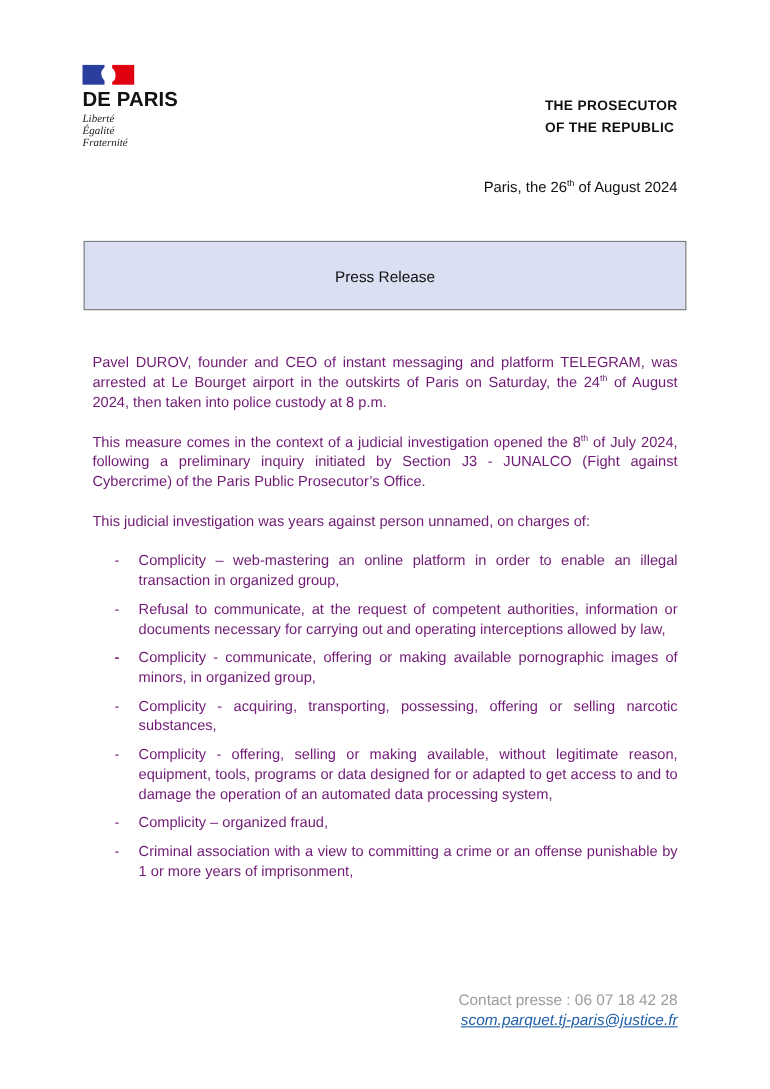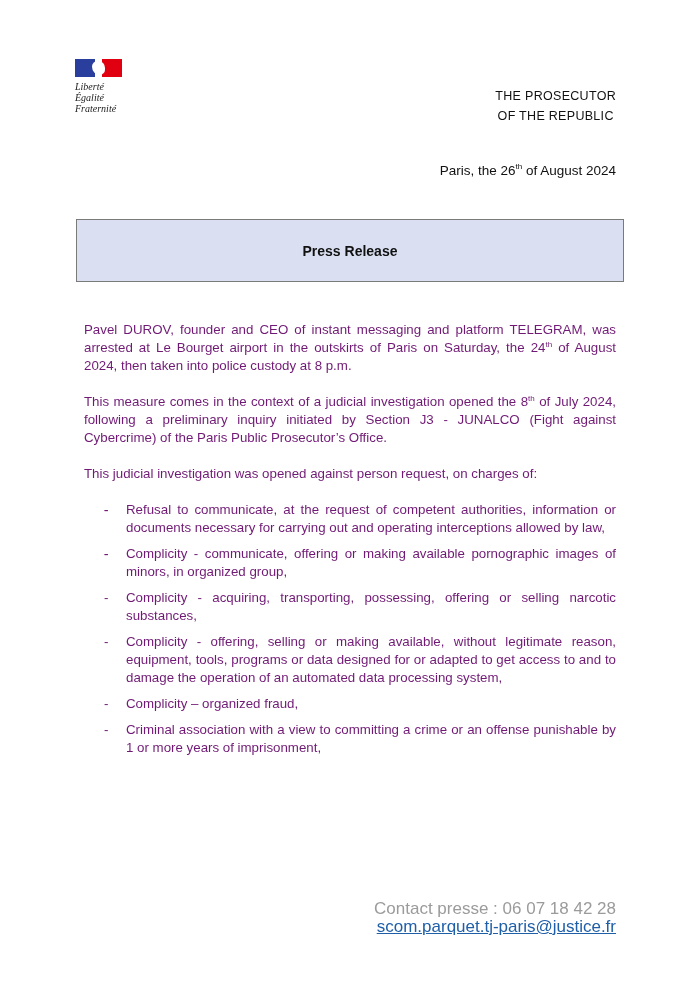--- a/index.html
+++ b/index.html
@@ -5,45 +5,46 @@
     html, body { margin: 0; padding: 0; background: #ffffff; }
     body { width: 700px; height: 990px; position: relative; overflow: hidden;
       font-family: "Liberation Sans", "DejaVu Sans", sans-serif; color: #1a1a1a; }
     .logo { position: absolute; left: 75px; top: 59px; }
     .flag { position: relative; width: 47px; height: 18px; }
     .flag .blue { position: absolute; left: 0; top: 0; width: 20px; height: 18px; background: #2a3e9e; }
     .flag .red { position: absolute; left: 27px; top: 0; width: 20px; height: 18px; background: #e1000f; }
     .flag .white { position: absolute; left: 17px; top: 2px; width: 13px; height: 14px; background:#fff; border-radius: 40% 50% 40% 60%; }
     .logo-title { font-weight: bold; font-size: 18.5px; line-height: 19px; margin-top: 3px; letter-spacing: 0.1px; color:#111; }
     .motto { font-family: "Liberation Serif", "DejaVu Serif", serif; font-style: italic; font-size: 10px; line-height: 11px; margin-top: 4px; color:#222; }
-    .prosecutor { position: absolute; right: 84px; top: 86px; text-align: center; font-weight: normal; font-size: 12.5px; line-height: 20px; letter-spacing: 0.3px; color:#111; }
+    .prosecutor { position: absolute; right: 84px; top: 86px; text-align: left; font-weight: bold; font-size: 12.5px; line-height: 20px; letter-spacing: 0.3px; color:#111; }
     .date { position: absolute; right: 84px; top: 162px; font-size: 13.5px; color:#111; }
     .date sup { font-size: 8px; }
     .press-box { position: absolute; left: 76px; top: 219px; width: 546px; height: 61px; background: #dae0f2; border: 1px solid #7a7a7a; display:flex; align-items:center; justify-content:center; }
-    .press-box span { font-weight: bold; font-size: 14px; color:#111; }
+    .press-box span { font-weight: normal; font-size: 14px; color:#111; }
     .body { position: absolute; left: 84px; top: 321px; width: 532px; font-size: 13.3px; line-height: 18px; color:#701a75; }
     .body p { margin: 0 0 18px 0; text-align: justify; }
     .body sup { font-size: 8px; line-height: 0; }
     ul.charges { list-style: none; margin: 0; padding: 0; }
     ul.charges li { position: relative; padding-left: 42px; text-align: justify; margin-bottom: 8px; }
     ul.charges li .dash { position: absolute; left: 20px; top: 0; }
-    .contact { position: absolute; right: 84px; top: 900px; text-align: right; font-size: 17px; line-height: 18px; }
+    .contact { position: absolute; right: 84px; top: 900px; text-align: right; font-size: 14px; line-height: 18px; }
     .contact .phone { color: #9b9b9b; }
-    .contact a { color: #1f5fa8; text-decoration: underline; }
+    .contact a { color: #1f5fa8; text-decoration: underline; font-style: italic; }
   </style>
 </head>
 <body>
 
 <div class="logo">
   <div class="flag">
     <div class="blue"></div>
       <div class="red"></div>
       <div class="white"></div>
   </div>
   <div class="logo-title">
+    <div>DE PARIS</div>
   </div>
   <div class="motto">
     <div>Liberté</div>
     <div>Égalité</div>
     <div>Fraternité</div>
   </div>
 </div>
 
 <div class="prosecutor">
   <div>THE PROSECUTOR</div>
@@ -52,23 +53,23 @@
 
 <div class="date"><span>Paris, the 26</span><sup>th</sup><span> of August 2024</span></div>
 
 <div class="press-box">
   <span>Press Release</span>
 </div>
 
 <div class="body">
   <p><span>Pavel DUROV, founder and CEO of instant messaging and platform TELEGRAM, was arrested at Le Bourget airport in the outskirts of Paris on Saturday, the 24</span><sup>th</sup><span> of August 2024, then taken into police custody at 8 p.m.</span></p>
   <p><span>This measure comes in the context of a judicial investigation opened the 8</span><sup>th</sup><span> of July 2024, following a preliminary inquiry initiated by Section J3 - JUNALCO (Fight against Cybercrime) of the Paris Public Prosecutor’s Office.</span></p>
-  <p>This judicial investigation was opened against person request, on charges of:</p>
+  <p>This judicial investigation was years against person unnamed, on charges of:</p>
   <ul class="charges">
-    <li><span class="dash">-</span></li>
+    <li><span class="dash">-</span><span>Complicity – web-mastering an online platform in order to enable an illegal transaction in organized group,</span></li>
     <li><span class="dash">-</span><span>Refusal to communicate, at the request of competent authorities, information or documents necessary for carrying out and operating interceptions allowed by law,</span></li>
     <li><span class="dash">-</span></li>
     <li><span class="dash">-</span><span>Complicity - communicate, offering or making available pornographic images of minors, in organized group,</span></li>
     <li><span class="dash">-</span><span>Complicity - acquiring, transporting, possessing, offering or selling narcotic substances,</span></li>
     <li><span class="dash">-</span><span>Complicity - offering, selling or making available, without legitimate reason, equipment, tools, programs or data designed for or adapted to get access to and to damage the operation of an automated data processing system,</span></li>
     <li><span class="dash">-</span><span>Complicity – organized fraud,</span></li>
     <li><span class="dash">-</span><span>Criminal association with a view to committing a crime or an offense punishable by 1 or more years of imprisonment,</span></li>
   </ul>
 </div>
 

